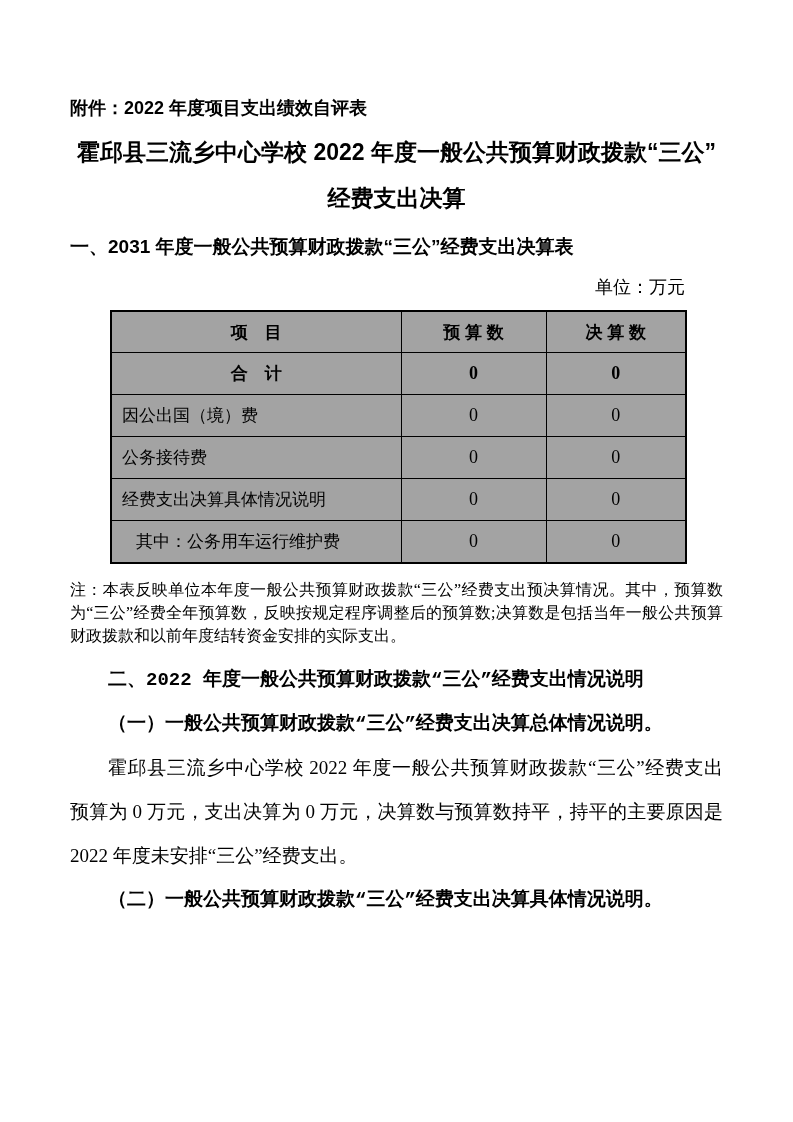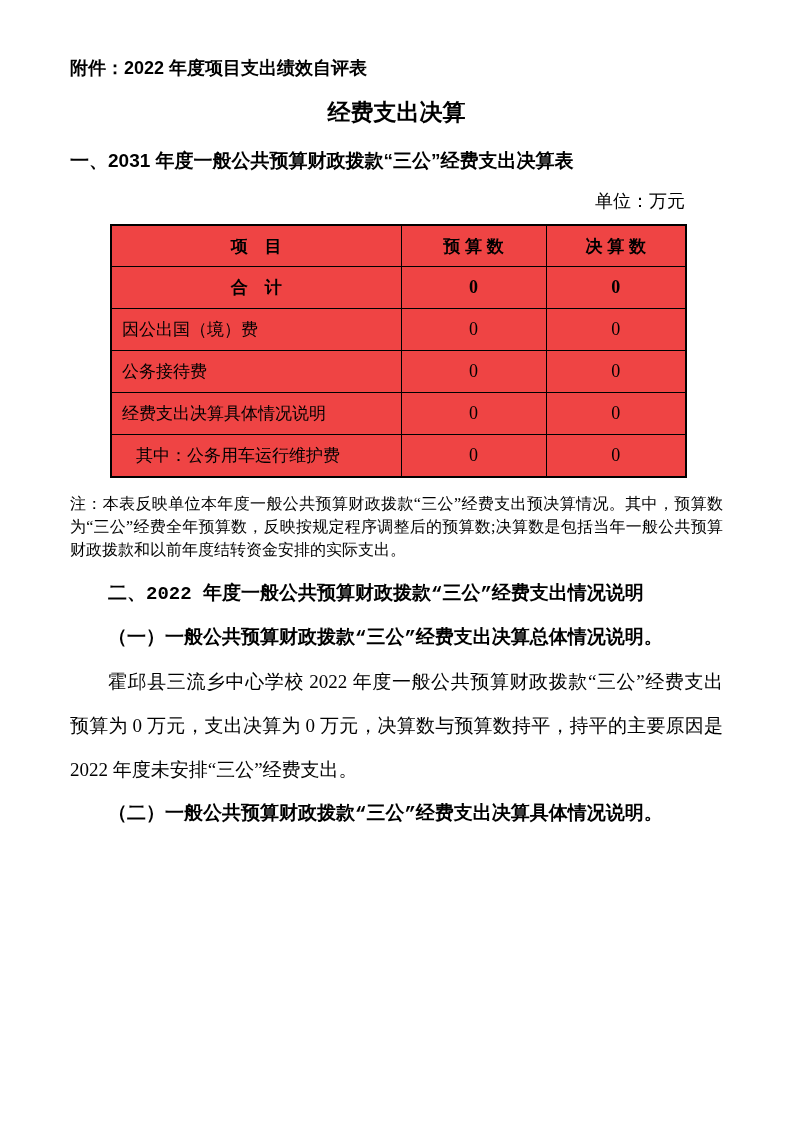--- a/index.html
+++ b/index.html
@@ -7,21 +7,21 @@
   body {
     width: 793px;
     height: 1122px;
     font-family: "Liberation Serif", "DejaVu Serif", serif;
     color: #000000;
     overflow: hidden;
   }
   .page {
     width: 793px;
     height: 786px;
-    padding: 56px 70px 40px 70px;
+    padding: 96px 70px 40px 70px;
     background: #ffffff;
   }
   .attachment {
     font-family: "Liberation Sans", "DejaVu Sans", sans-serif;
     font-weight: bold;
     font-size: 18px;
     line-height: 1.4;
   }
   .doc-title {
     font-family: "Liberation Sans", "DejaVu Sans", sans-serif;
@@ -49,21 +49,21 @@
     border-collapse: collapse;
     width: 575px;
     margin-left: 40px;
     border: 2px solid #000;
     table-layout: fixed;
   }
   .budget-table th, .budget-table td {
     border: 1px solid #000;
     height: 42px;
     vertical-align: middle;
-    background: #ef4444;
+    background: #a3a3a3;
   }
   .budget-table col.col-item  { width: 290px; }
   .budget-table col.col-budget{ width: 145px; }
   .budget-table col.col-final { width: 140px; }
   .budget-table th {
     font-family: "Liberation Sans", "DejaVu Sans", sans-serif;
     font-weight: bold;
     font-size: 17px;
     text-align: center;
   }
@@ -106,20 +106,21 @@
   .section-2 { margin-top: 10px; }
 </style>
 </head>
 <body>
 
 <div class="page">
 
   <p class="attachment">附件：2022 年度项目支出绩效自评表</p>
 
   <div class="doc-title">
+    <div>霍邱县三流乡中心学校 2022 年度一般公共预算财政拨款“三公”</div>
     <div>经费支出决算</div>
   </div>
 
   <p class="section-heading section-1">一、2031 年度一般公共预算财政拨款“三公”经费支出决算表</p>
 
   <p class="unit-note">单位：万元</p>
 
   <table class="budget-table">
     <colgroup>
       <col class="col-item">

